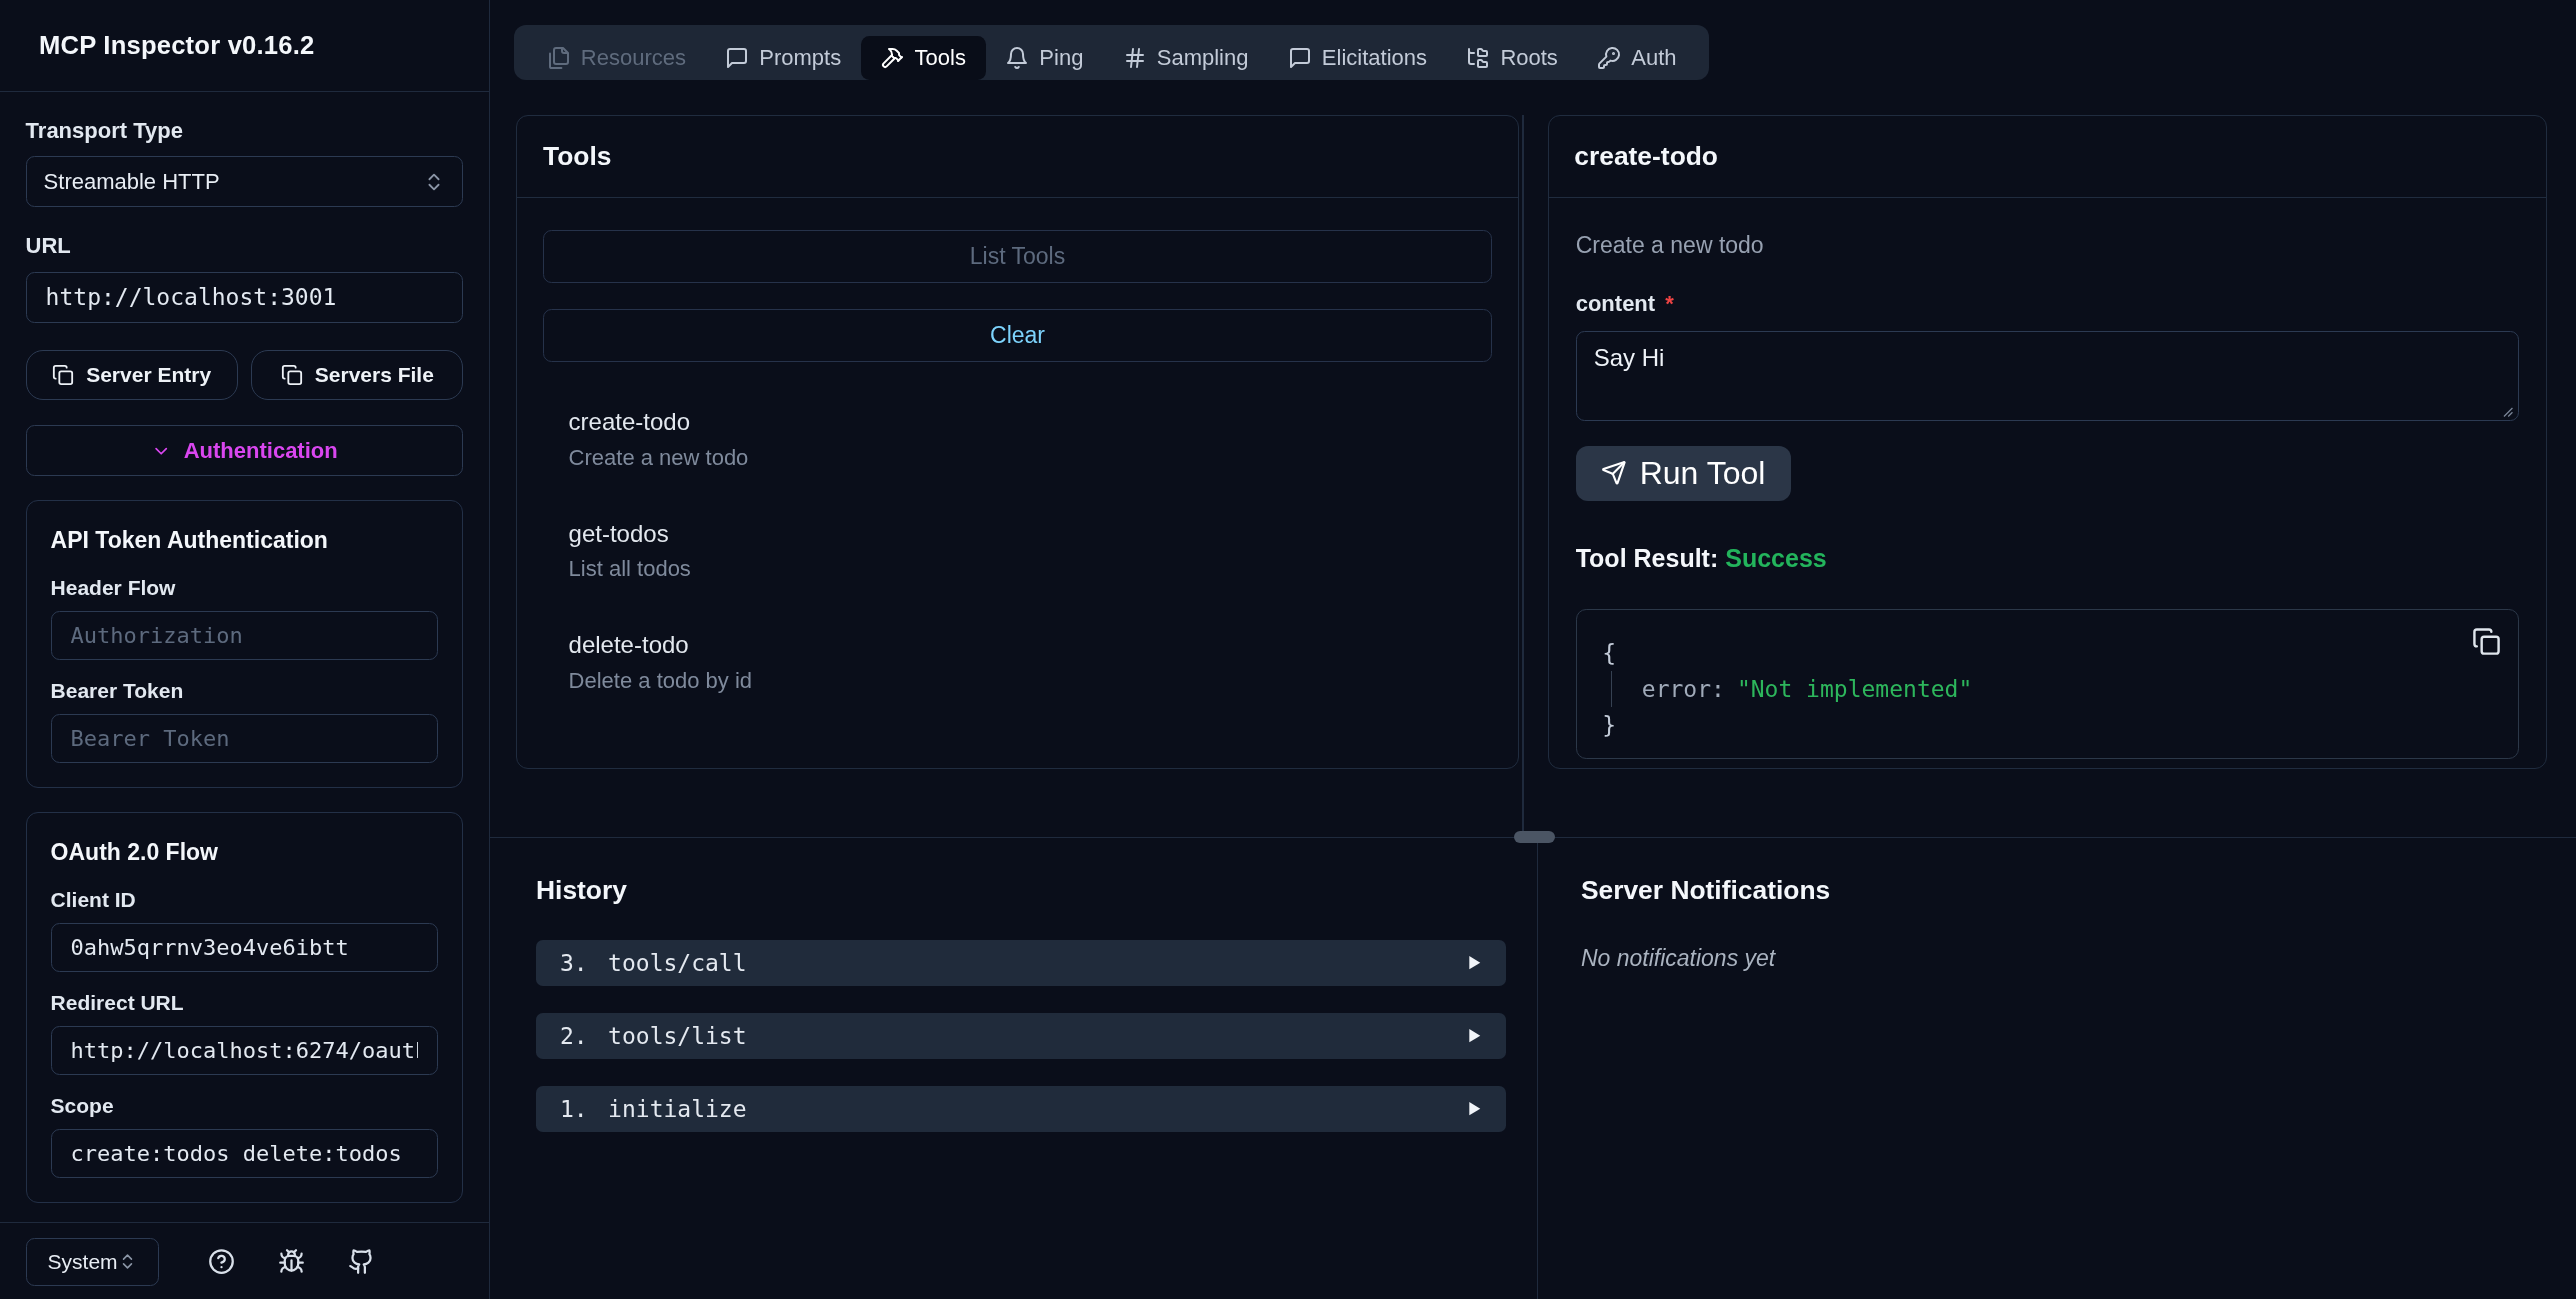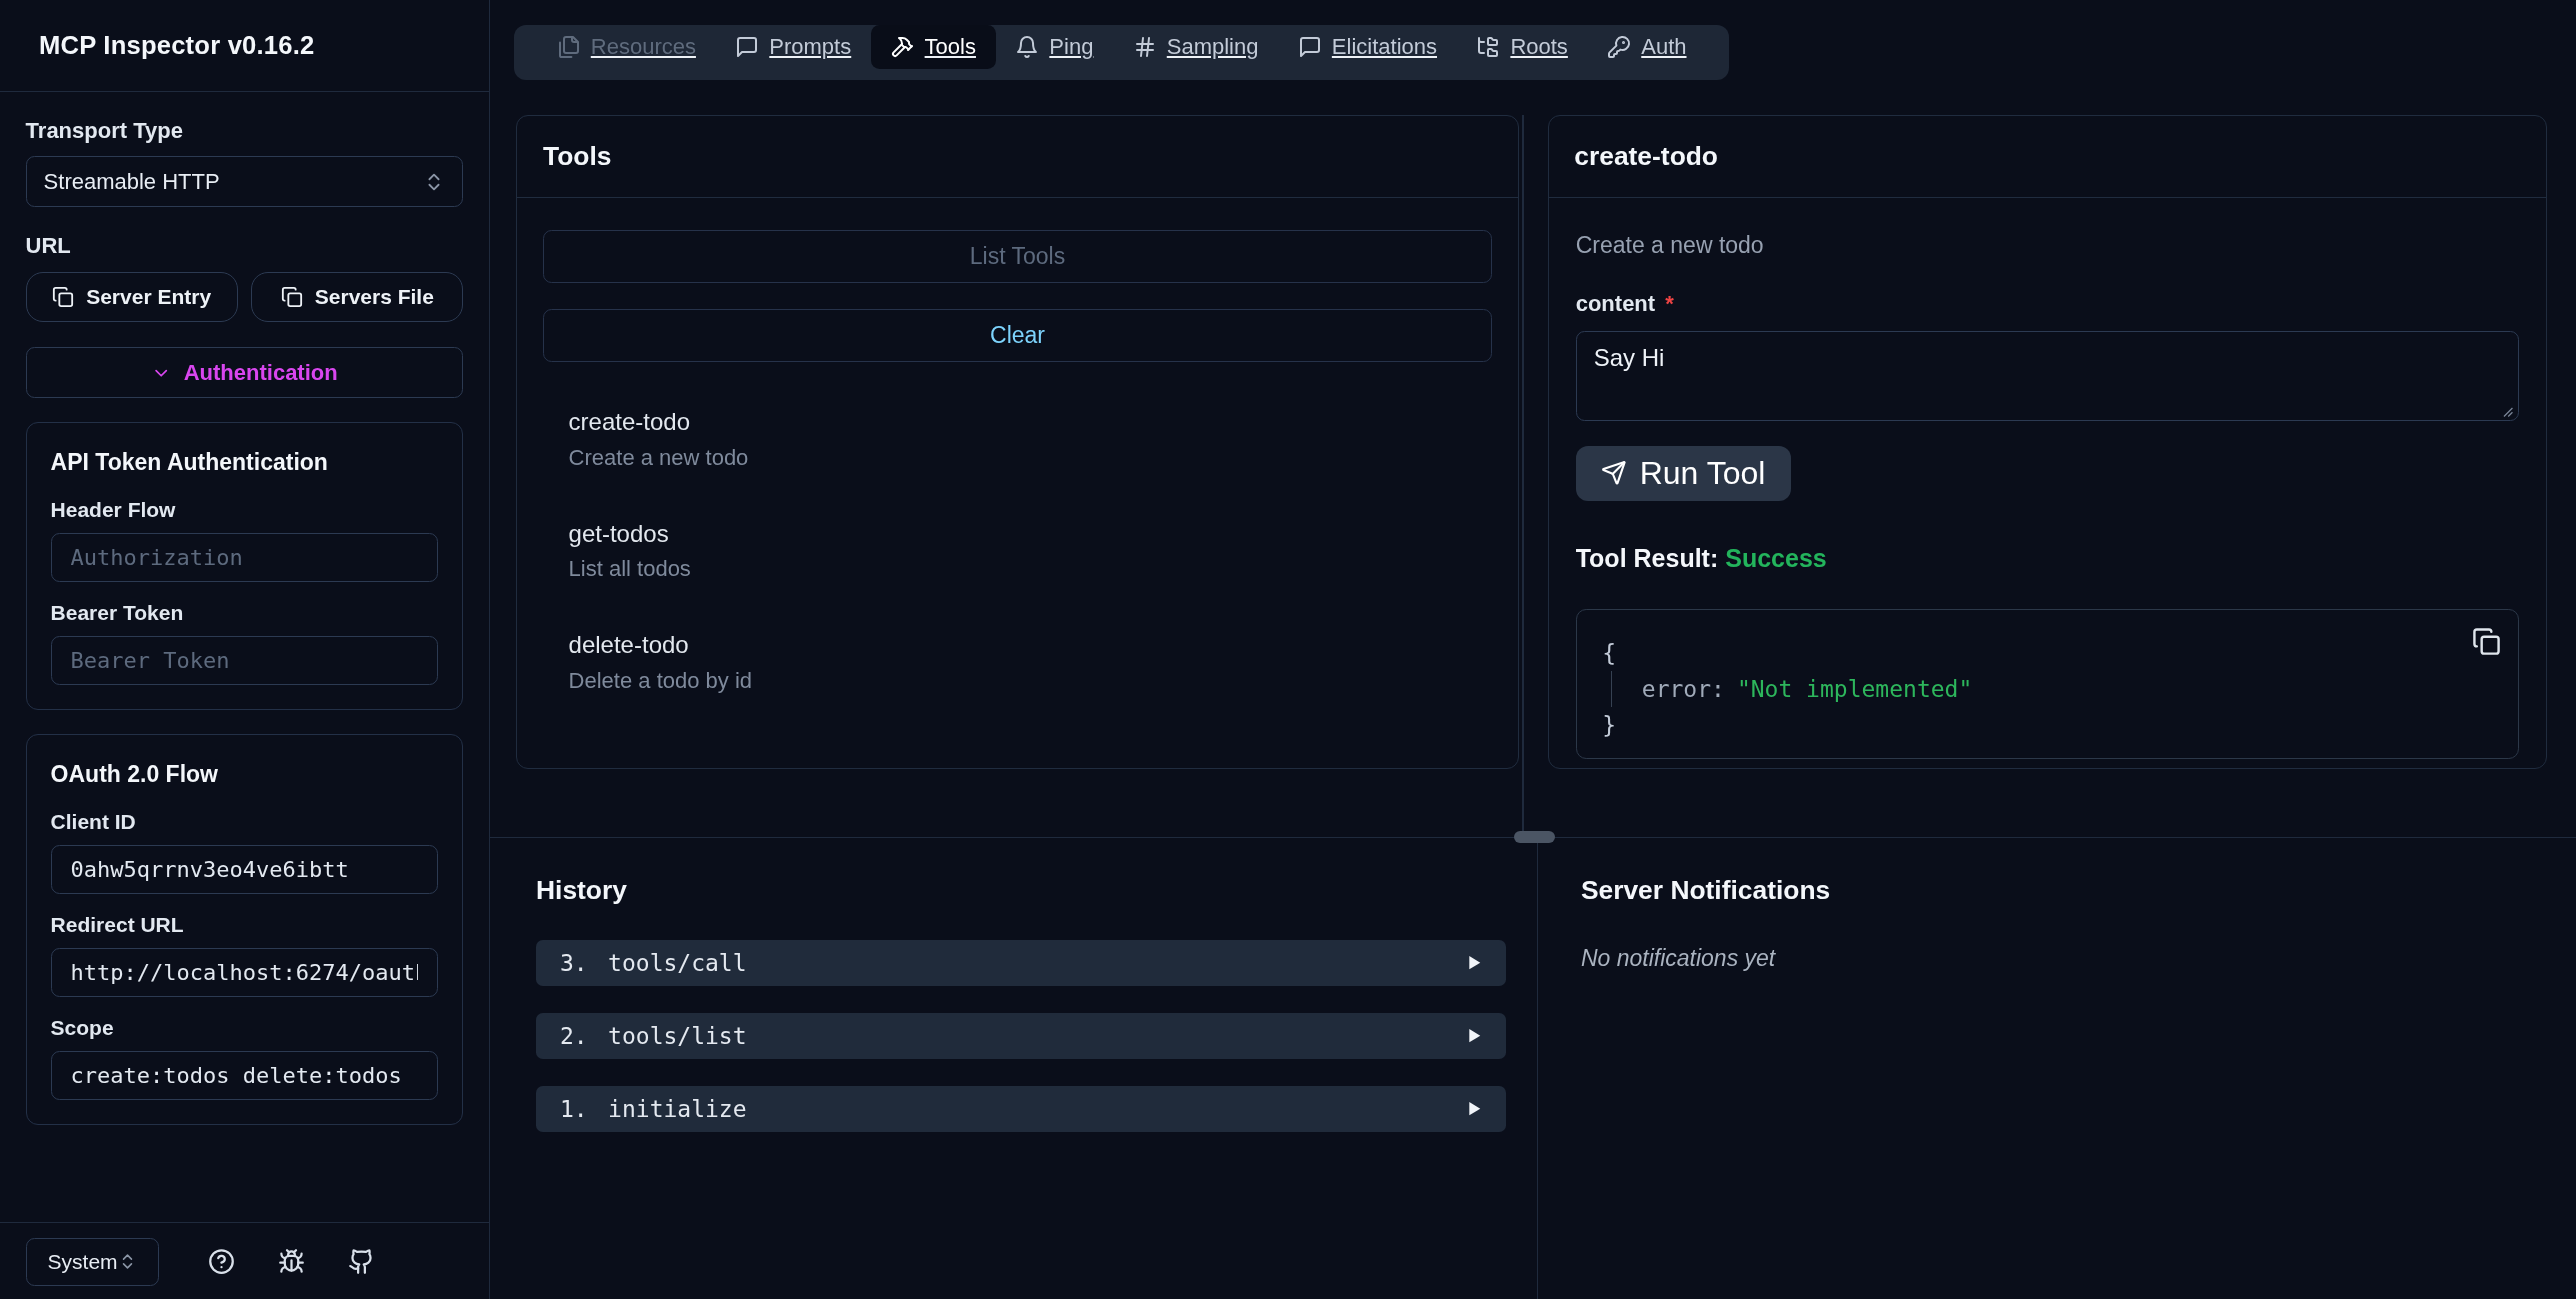--- a/index.html
+++ b/index.html
@@ -76,22 +76,22 @@
     padding: 0 13.6px; cursor: pointer;
   }
   .theme-select .sel-text { font-size: 21px; color: #e8edf4; }
   .footer-icons { display: flex; align-items: center; gap: 43px; margin-left: 49px; }
   .icon-btn { background: none; border: none; color: #d9e0ea; cursor: pointer; padding: 0; }
 
   
   .main { flex: 1 1 auto; display: flex; flex-direction: column; }
   .navbar { height: 115px; flex: 0 0 115px; padding: 25px 0 0 24px; }
   .nav-pill {
-    display: inline-flex; align-items: flex-start; height: 55px;
-    background: #1e2736; border-radius: 12px; padding: 0 23px; text-decoration: underline;
+    display: inline-flex; align-items: flex-end; height: 55px;
+    background: #1e2736; border-radius: 12px; padding: 0 13px;
   }
   .nav-tab {
     display: flex; align-items: center; gap: 10.2px; height: 44px;
     padding: 0 19.6px; border-radius: 8.5px; background: transparent; border: none;
     font-size: 22px; font-weight: 500; color: #c3cbd8; cursor: pointer;
     font-family: inherit;
   }
   .nav-tab.disabled { color: #5f6b7d; cursor: default; }
   .nav-tab.active { background: #090d18; color: #ffffff; }
 
@@ -192,20 +192,21 @@
       <span class="sel-text">Streamable HTTP</span>
       <span class="chevrons">
         <svg width="22" height="22" viewBox="0 0 24 24" fill="none" stroke="currentColor" stroke-width="2" stroke-linecap="round" stroke-linejoin="round">
             <path d="m7 15 5 5 5-5"></path>
             <path d="m7 9 5-5 5 5"></path>
           </svg>
       </span>
     </div>
 
     <label class="field-label">URL</label>
+    <input class="text-input mb32" spellcheck="false" value="http://localhost:3001" style="">
 
     <div class="btn-row">
       <button class="ghost-btn">
         <span>
           <svg width="22" height="22" viewBox="0 0 24 24" fill="none" stroke="currentColor" stroke-width="2" stroke-linecap="round" stroke-linejoin="round">
               <rect x="8" y="8" width="14" height="14" rx="2"></rect>
               <path d="M4 16c-1.1 0-2-.9-2-2V4c0-1.1.9-2 2-2h10c1.1 0 2 .9 2 2"></path>
             </svg>
         </span>
         <span>Server Entry</span>

